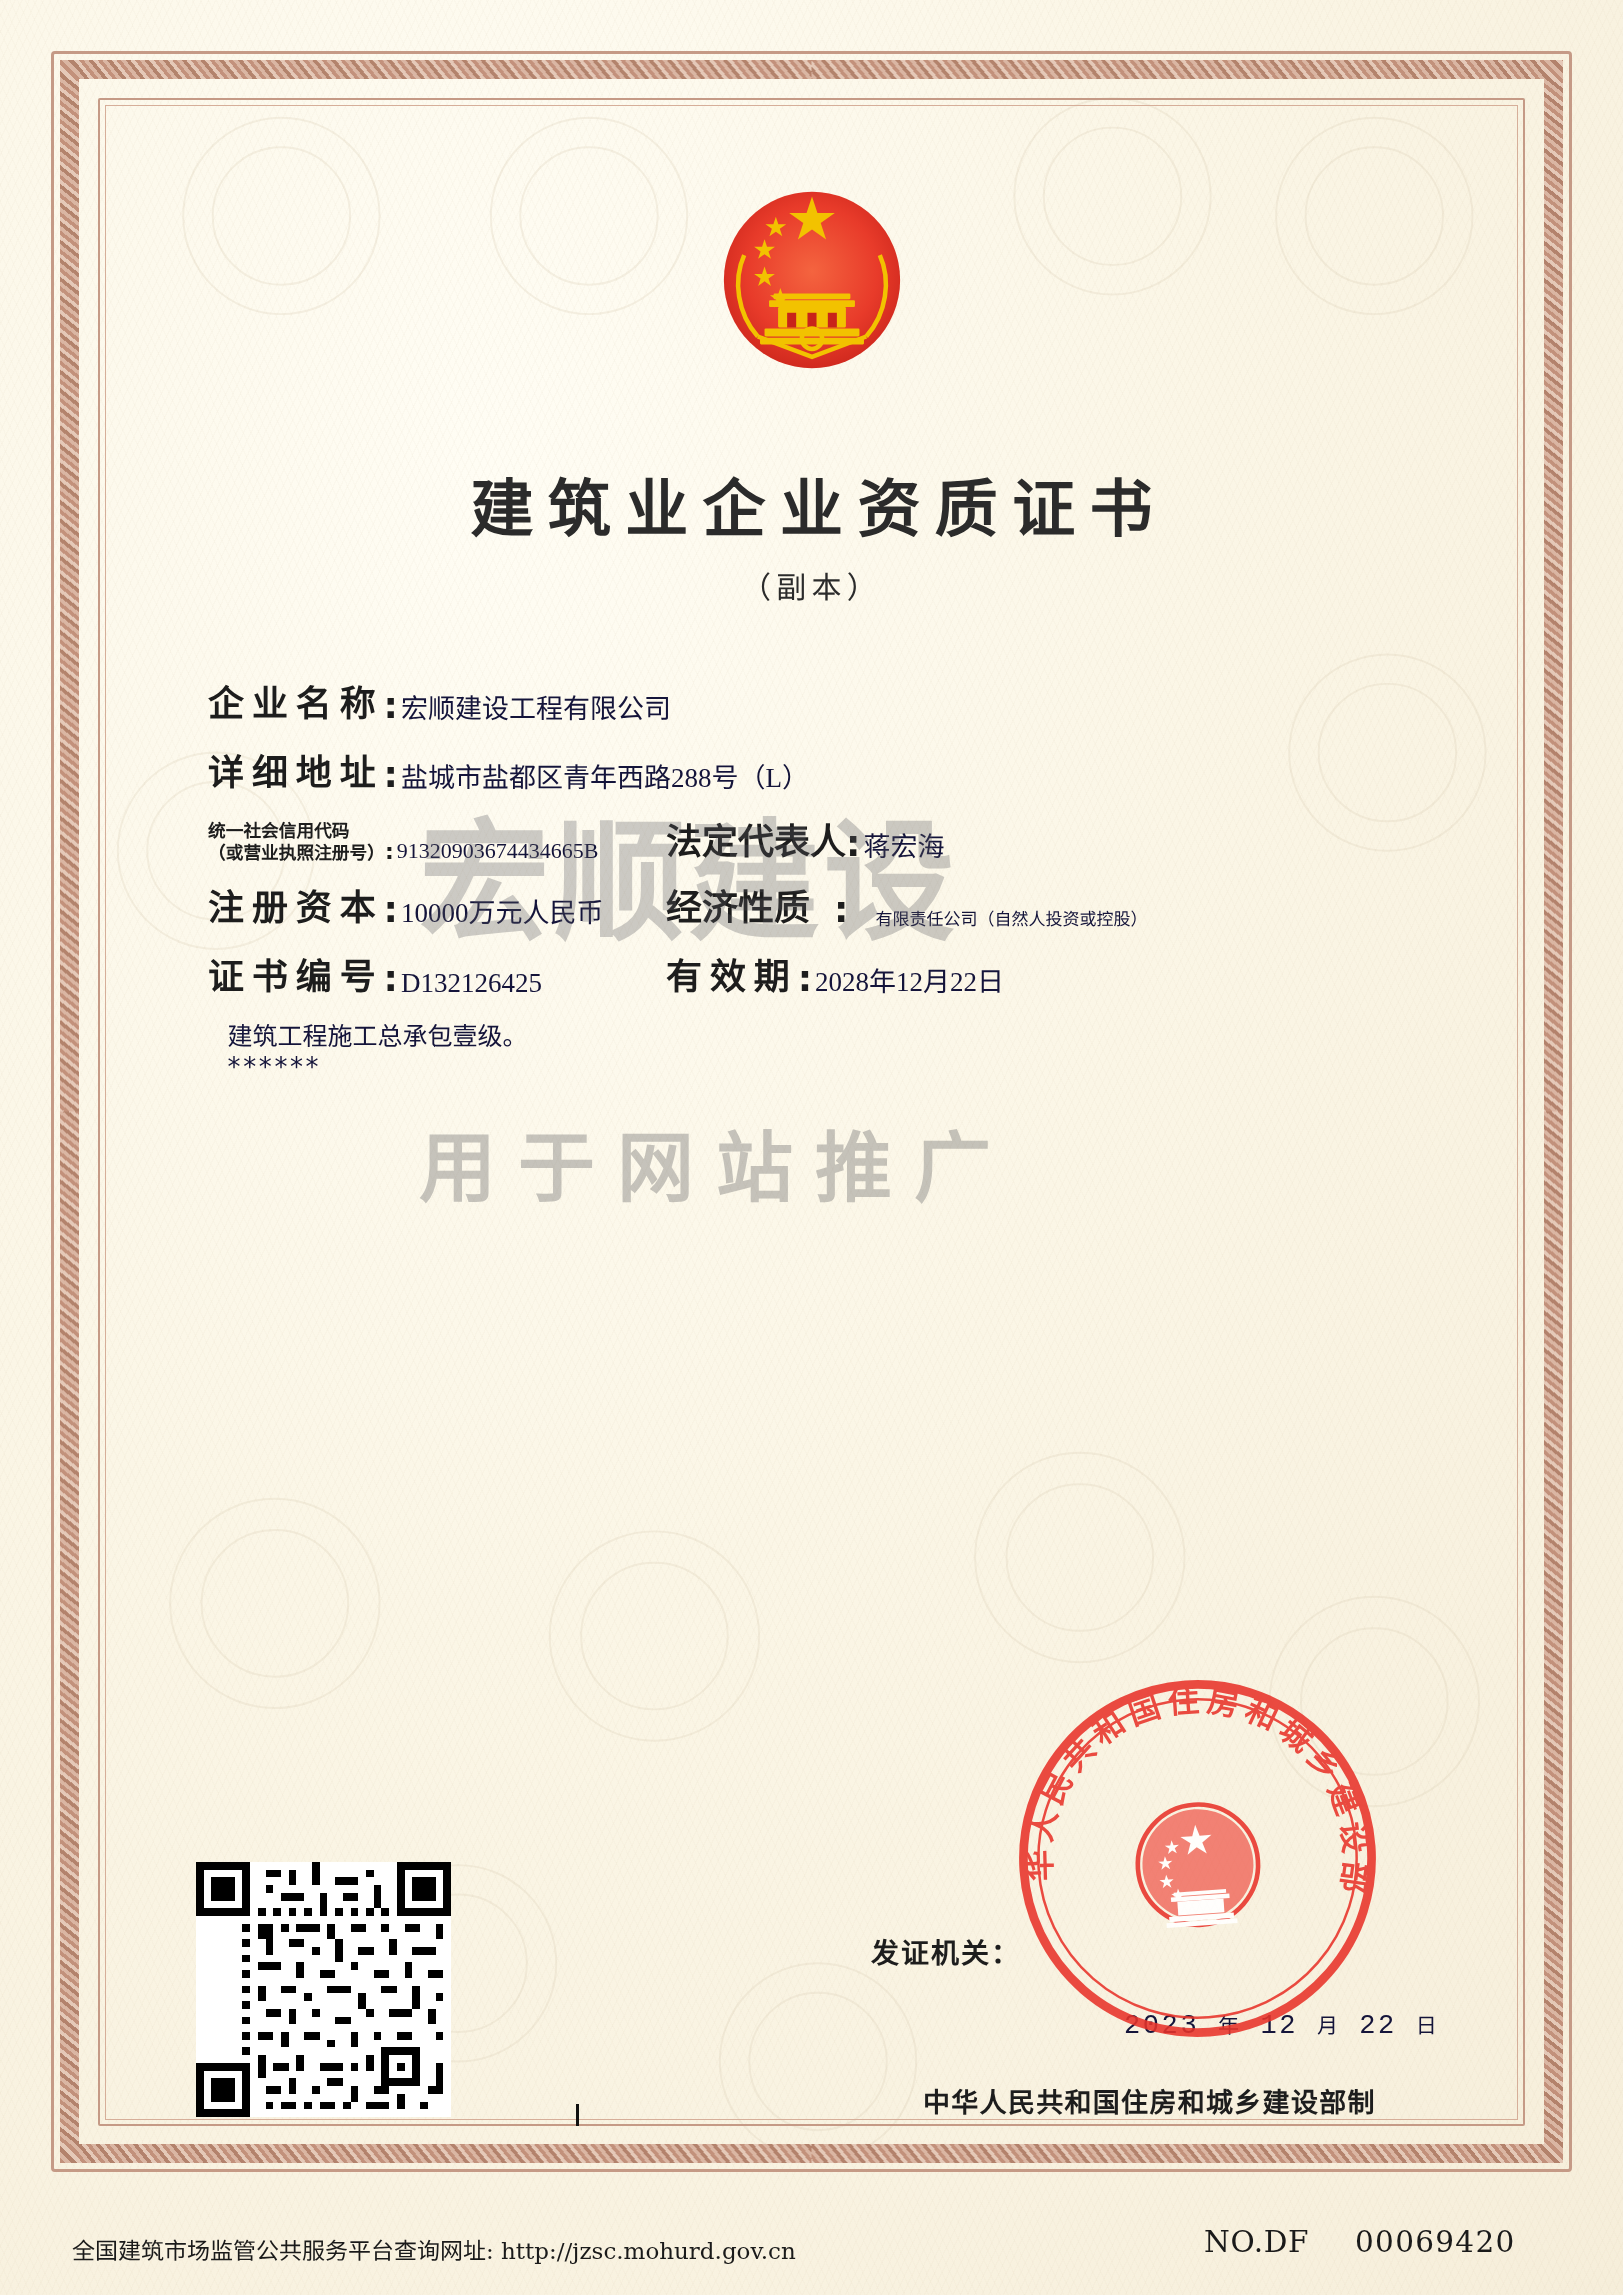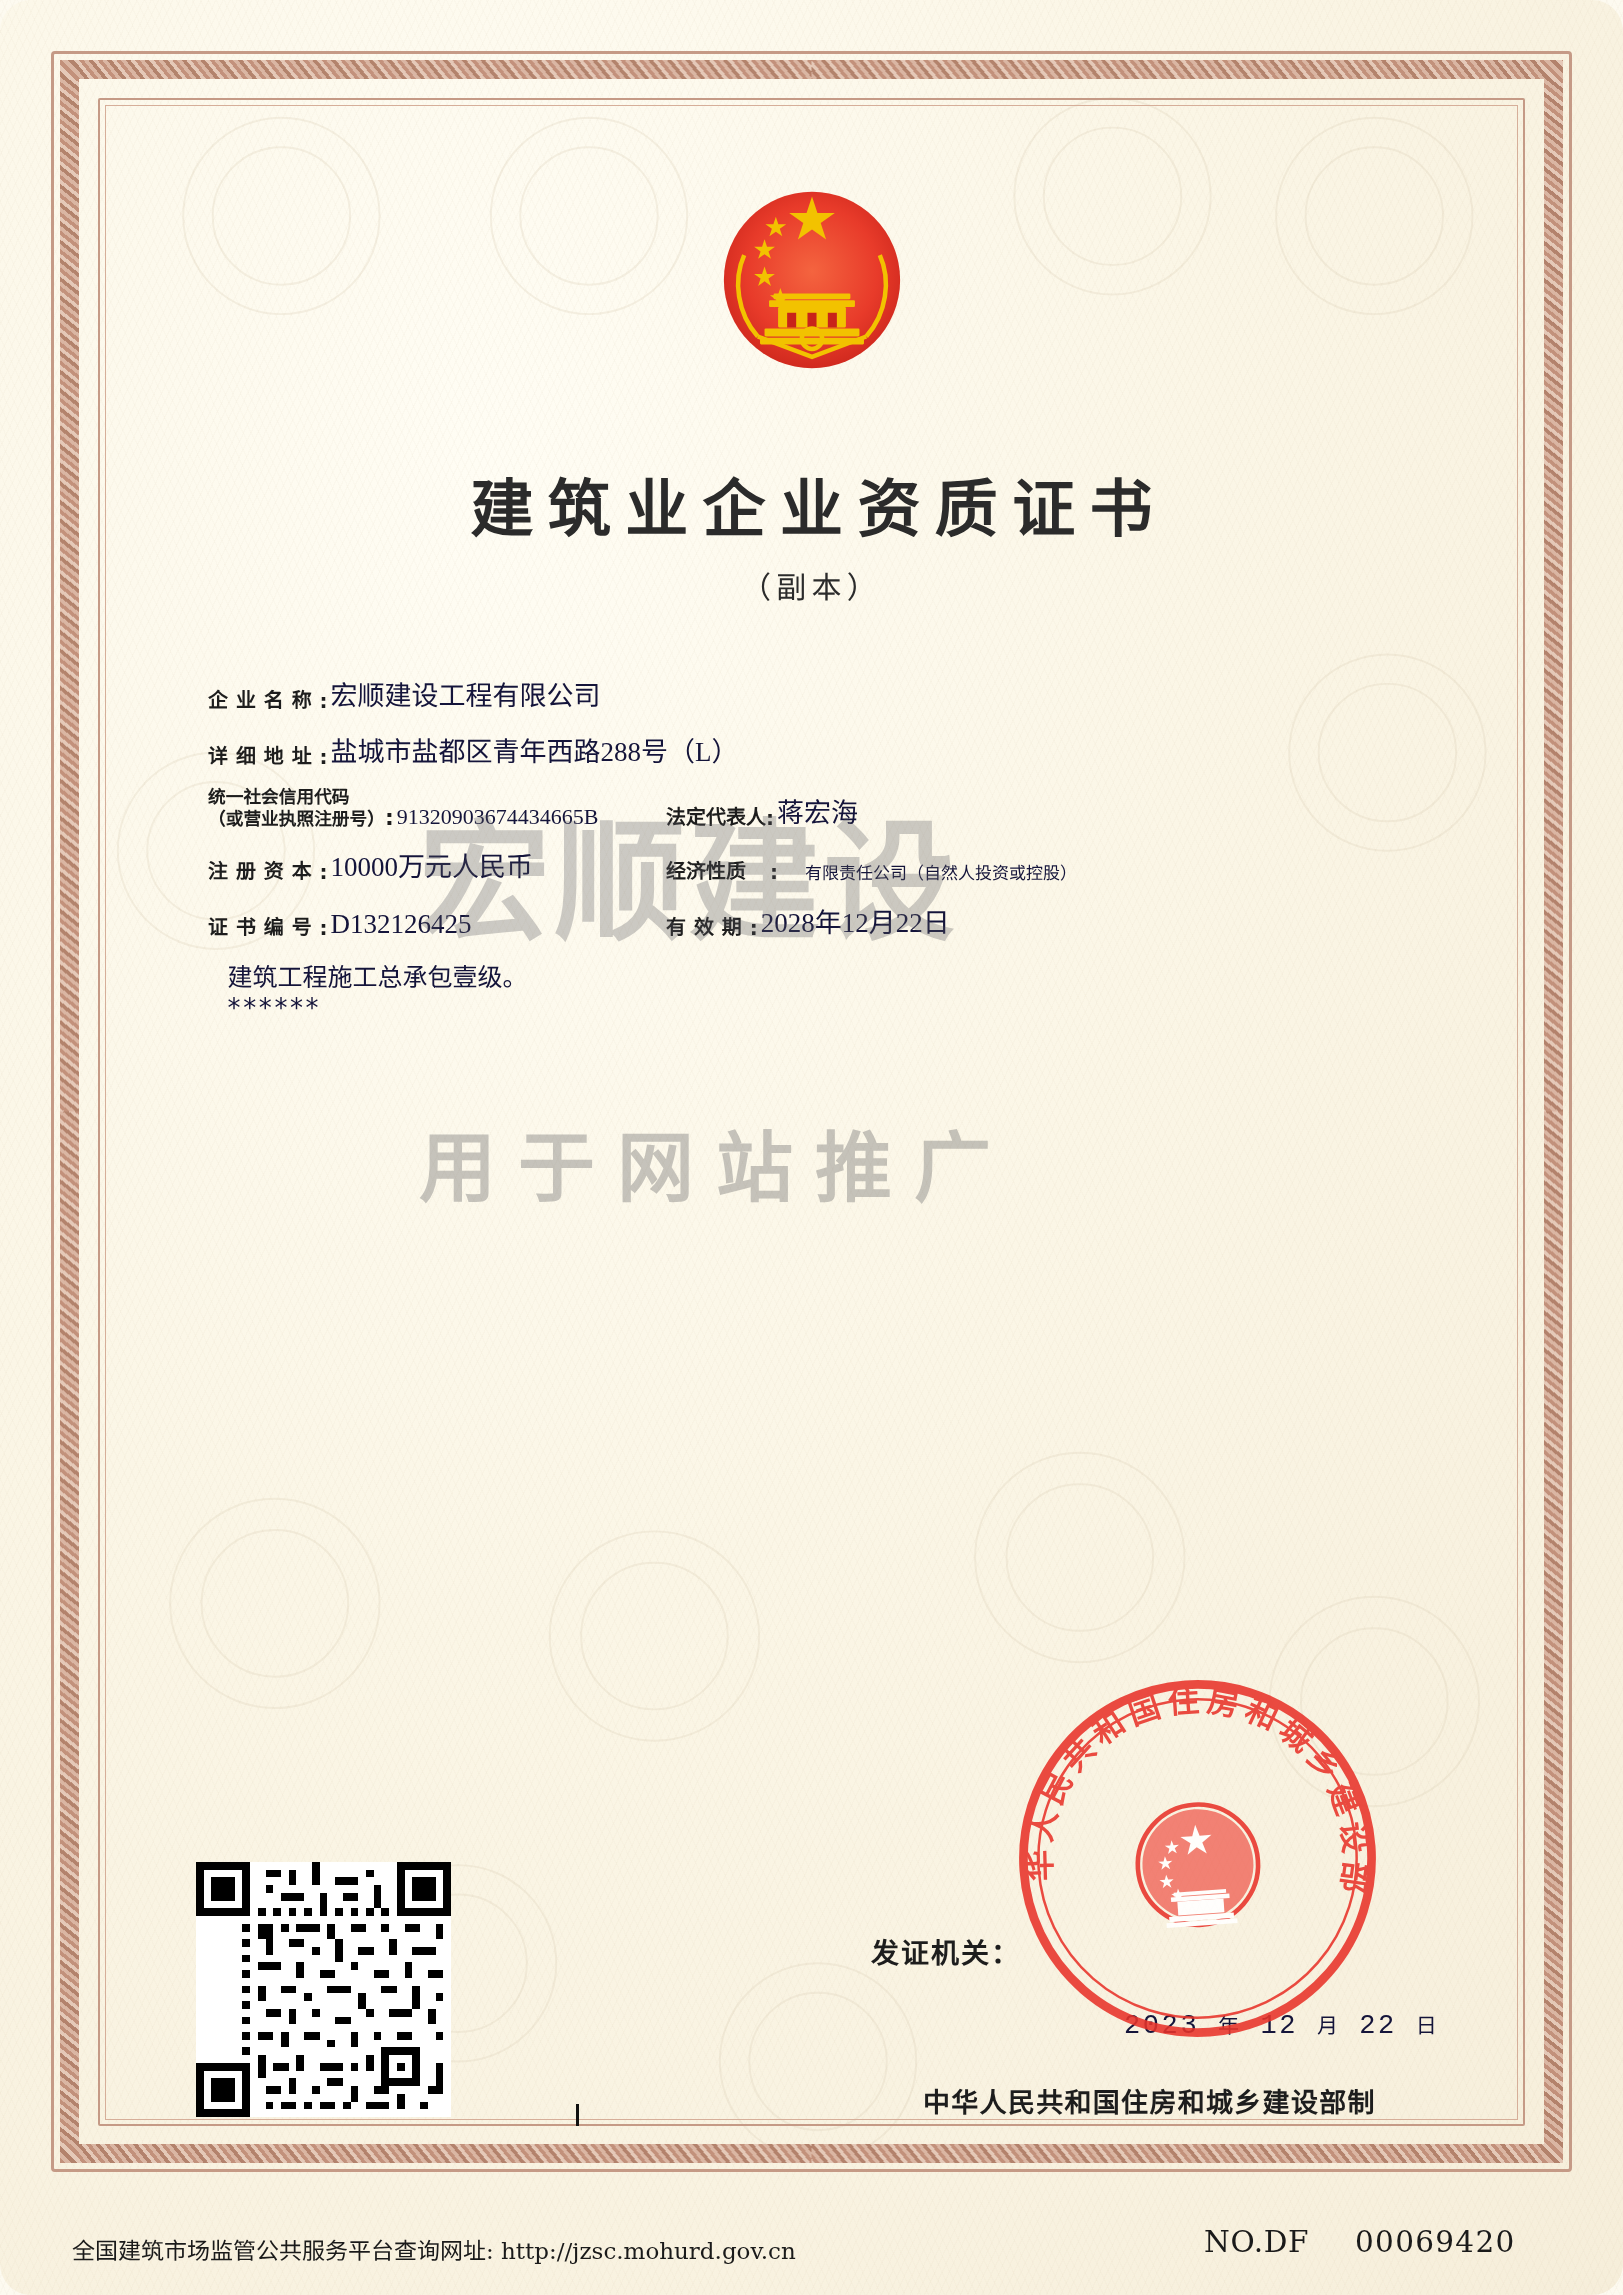--- a/index.html
+++ b/index.html
@@ -8,21 +8,20 @@
     background:#fdfaf0;
     font-family:"Liberation Sans", sans-serif;
     position:relative;
     overflow:hidden;
   }
   
   #certificate{
     position:absolute;inset:0;
     background:
       radial-gradient(ellipse at 30% 20%, #fffdf4 0%, #fbf6e6 45%, #f6eeda 100%);
-    border-radius: 31px;
   }
   
   #paper-texture{
     position:absolute;inset:0;
     background-image:
       repeating-linear-gradient(115deg, rgba(200,180,150,.05) 0 1.3px, rgba(255,255,255,0) 1.3px 6.5px),
       repeating-linear-gradient(-115deg, rgba(200,180,150,.045) 0 1.3px, rgba(255,255,255,0) 1.3px 7.2px);
     pointer-events:none;
   }
   
@@ -88,21 +87,21 @@
 
   
   #fields{
     position:absolute;
     left:208px;right:164px;top:674px;
   }
   .row{display:flex;align-items:flex-end;margin-bottom:17px;}
   .lbl{
     font-family:"DejaVu Sans", sans-serif;
     font-weight:bold;
-    font-size:20px;
+    font-size:36px;
     color:#1d1d1d;
     white-space:nowrap;
   }
   .lbl.sp{letter-spacing:7.9px;}
   .val{
     font-family:Liberation Serif, serif;
     font-size:27px;
     color:#14143a;
     margin-left:3px;
     white-space:nowrap;

